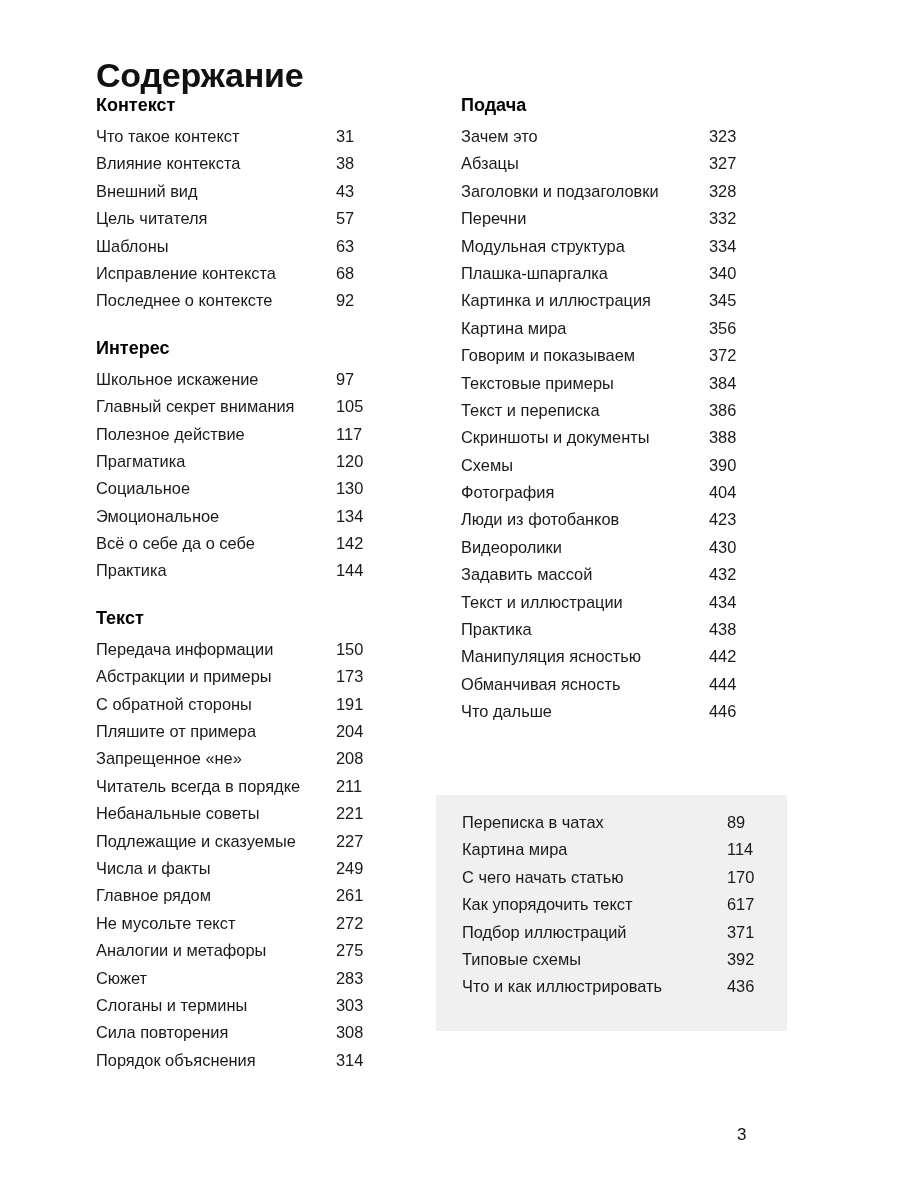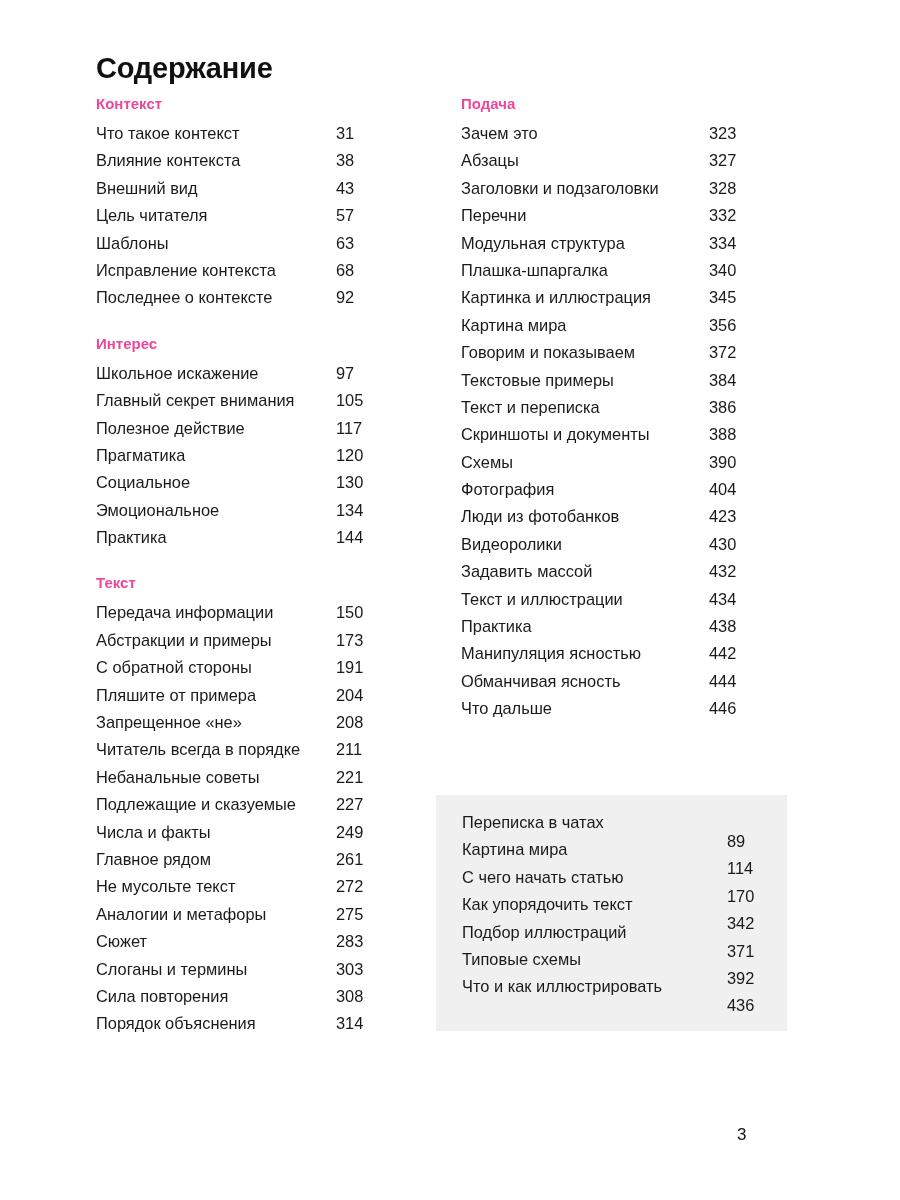--- a/index.html
+++ b/index.html
@@ -17,40 +17,40 @@
   }
   #page {
     position: absolute;
     inset: 0;
     background: #ffffff;
   }
   #page-title {
     position: absolute;
     left: 96px;
     top: 33px;
-    font-size: 29px;
+    font-size: 34px;
     font-weight: 700;
     letter-spacing: -0.2px;
     color: #111111;
   }
   .column {
     position: absolute;
     top: 96px;
     width: 300px;
   }
   #col-left  { left: 96px; width: 290px; }
   #col-right { left: 461px; width: 300px; }
 
   .section { margin-bottom: 20px; }
   .section:last-child { margin-bottom: 0; }
 
   .section-heading {
-    font-size: 15px;
+    font-size: 18px;
     font-weight: 700;
-    color: #ec4899;
+    color: #000000;
     line-height: 1;
     margin-bottom: 13px;
   }
 
   .toc-row {
     display: flex;
     align-items: baseline;
     height: 27.4px;
     font-size: 16.4px;
     color: #1a1a1a;
@@ -76,21 +76,20 @@
   }
   #highlight-box .box-inner {
     position: absolute;
     left: 26px;
     top: 18px;
     right: 14px;
   }
   #highlight-box .toc-row {
     height: 27.4px;
     font-size: 16.4px;
-    flex-direction: column;
   }
   #highlight-box .toc-page {
     width: 46px;
     flex: 0 0 46px;
   }
 
   #folio {
     position: absolute;
     left: 737px;
     top: 1125px;
@@ -157,20 +156,24 @@
         </div>
         <div class="toc-row">
           <span class="toc-title">Социальное</span>
           <span class="toc-page">130</span>
         </div>
         <div class="toc-row">
           <span class="toc-title">Эмоциональное</span>
           <span class="toc-page">134</span>
         </div>
         <div class="toc-row">
+          <span class="toc-title">Всё о себе да о себе</span>
+          <span class="toc-page">142</span>
+        </div>
+        <div class="toc-row">
           <span class="toc-title">Практика</span>
           <span class="toc-page">144</span>
         </div>
       </div>
       <div class="section">
         <div class="section-heading">Текст</div>
         <div class="toc-row">
           <span class="toc-title">Передача информации</span>
           <span class="toc-page">150</span>
         </div>
@@ -340,21 +343,21 @@
         <div class="toc-row">
           <span class="toc-title">Картина мира</span>
           <span class="toc-page">114</span>
         </div>
         <div class="toc-row">
           <span class="toc-title">С чего начать статью</span>
           <span class="toc-page">170</span>
         </div>
         <div class="toc-row">
           <span class="toc-title">Как упорядочить текст</span>
-          <span class="toc-page">342</span>
+          <span class="toc-page">617</span>
         </div>
         <div class="toc-row">
           <span class="toc-title">Подбор иллюстраций</span>
           <span class="toc-page">371</span>
         </div>
         <div class="toc-row">
           <span class="toc-title">Типовые схемы</span>
           <span class="toc-page">392</span>
         </div>
         <div class="toc-row">

